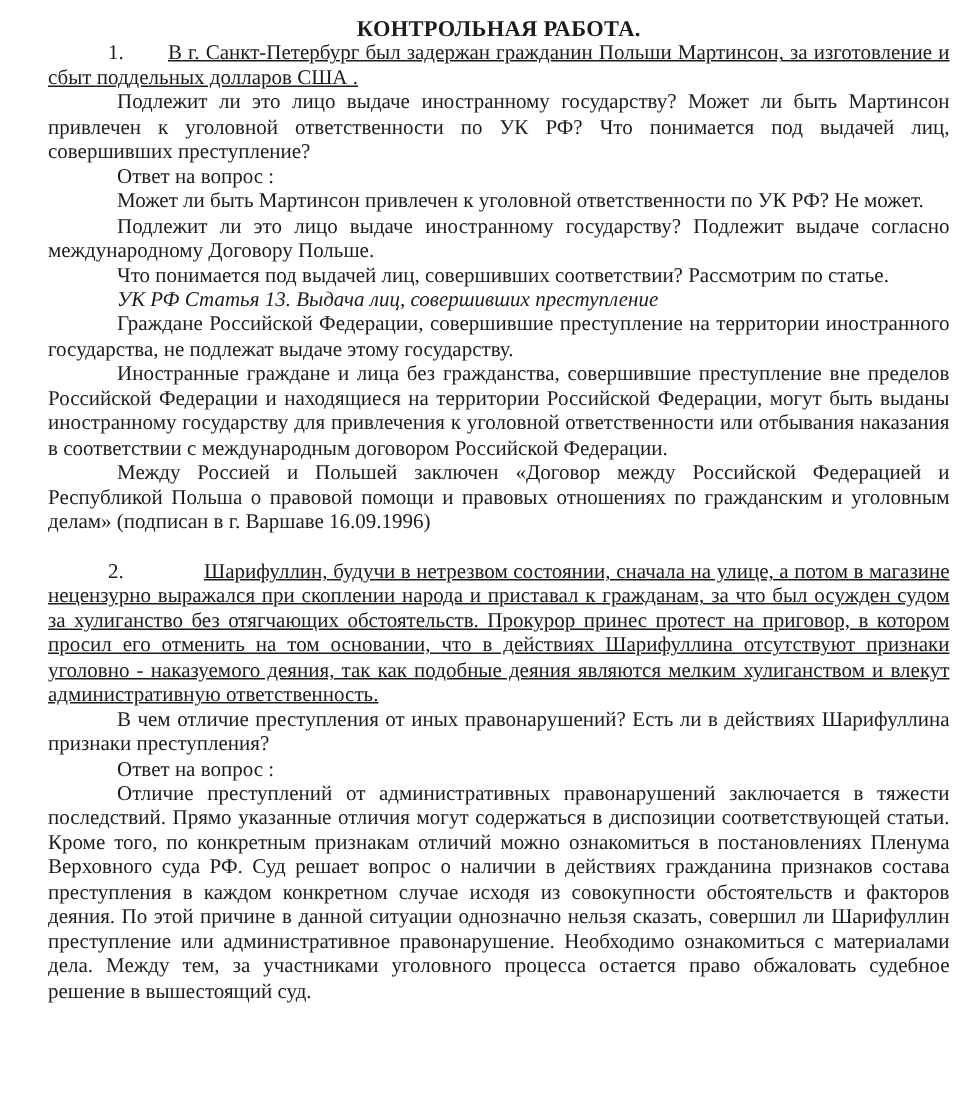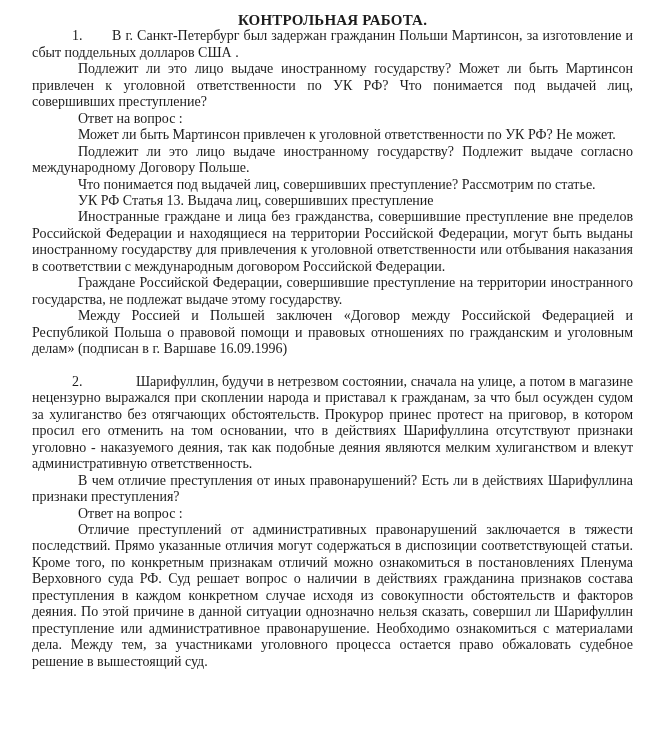--- a/index.html
+++ b/index.html
@@ -21,45 +21,45 @@
     font-weight: bold;
     text-align: center;
     line-height: 16.45px;
     letter-spacing: 0.2px;
     white-space: nowrap;
   }
   .para {
     text-align: justify;
     text-indent: 46px;
   }
-  .para.numbered { text-indent: 40px; }
+  .para.numbered { text-indent: 40px; text-decoration: underline; }
   .para.bold { font-weight: normal; }
-  .para.italic { }
+  .para.italic { font-style: italic; }
   .para.spacer { height: 16.45px; text-indent: 0; }
   .para-number {
     display: inline-block;
     text-indent: 0;
     width: 40px;
   }
 </style>
 </head>
 <body>
 
 <div class="page">
   <div class="doc-title">КОНТРОЛЬНАЯ РАБОТА.</div>
   <div id="doc-body">
       <p class="para numbered"><span class="para-number" style="width: 40px;">1.</span><span>В г. Санкт-Петербург был задержан гражданин Польши Мартинсон, за изготовление и сбыт поддельных долларов США .</span></p>
       <p class="para normal"><span>Подлежит ли это лицо выдаче иностранному государству? Может ли быть Мартинсон привлечен к уголовной ответственности по УК РФ? Что понимается под выдачей лиц, совершивших преступление?</span></p>
       <p class="para bold"><span>Ответ на вопрос :</span></p>
       <p class="para normal"><span>Может ли быть Мартинсон привлечен к уголовной ответственности по УК РФ?  Не может.</span></p>
       <p class="para normal"><span>Подлежит ли это лицо выдаче иностранному государству? Подлежит выдаче согласно международному Договору Польше.</span></p>
-      <p class="para normal"><span>Что понимается под выдачей лиц, совершивших преступление? Рассмотрим по статье.</span></p>
+      <p class="para normal"><span>Что понимается под выдачей лиц, совершивших соответствии? Рассмотрим по статье.</span></p>
       <p class="para italic"><span>УК РФ Статья 13. Выдача лиц, совершивших преступление</span></p>
+      <p class="para normal"><span>Граждане Российской Федерации, совершившие преступление на территории иностранного государства, не подлежат выдаче этому государству.</span></p>
       <p class="para normal"><span>Иностранные граждане и лица без гражданства, совершившие преступление вне пределов Российской Федерации и находящиеся на территории Российской Федерации, могут быть выданы иностранному государству для привлечения к уголовной ответственности или отбывания наказания в соответствии с международным договором Российской Федерации.</span></p>
-      <p class="para normal"><span>Граждане Российской Федерации, совершившие преступление на территории иностранного государства, не подлежат выдаче этому государству.</span></p>
       <p class="para normal"><span>Между Россией и Польшей заключен «Договор между Российской Федерацией и Республикой Польша о правовой помощи и правовых отношениях по гражданским и уголовным делам» (подписан в г. Варшаве 16.09.1996)</span></p>
       <p class="para spacer"></p>
       <p class="para numbered"><span class="para-number" style="width: 64px;">2.</span><span>Шарифуллин, будучи в нетрезвом состоянии, сначала на улице, а потом в магазине нецензурно выражался при скоплении народа и приставал к гражданам, за что был осужден судом за хулиганство без отягчающих обстоятельств. Прокурор принес протест на приговор, в котором просил его отменить на том основании, что в действиях Шарифуллина отсутствуют признаки уголовно - наказуемого деяния, так как подобные деяния являются мелким хулиганством  и влекут административную ответственность.</span></p>
       <p class="para normal"><span>В  чем отличие преступления от иных правонарушений? Есть ли в действиях Шарифуллина признаки преступления?</span></p>
       <p class="para bold"><span>Ответ на вопрос :</span></p>
       <p class="para normal"><span>Отличие преступлений от административных правонарушений заключается в тяжести последствий. Прямо указанные отличия могут содержаться в диспозиции соответствующей статьи. Кроме того, по конкретным признакам отличий можно ознакомиться в постановлениях Пленума Верховного суда РФ. Суд решает вопрос о наличии в действиях гражданина признаков состава преступления в каждом конкретном случае исходя из совокупности обстоятельств и факторов деяния. По этой причине в данной ситуации однозначно нельзя сказать, совершил ли Шарифуллин преступление или административное правонарушение. Необходимо ознакомиться с материалами дела. Между тем, за участниками уголовного процесса остается право обжаловать судебное решение в вышестоящий суд.</span></p>
     </div>
 </div>
 
 </body></html>

